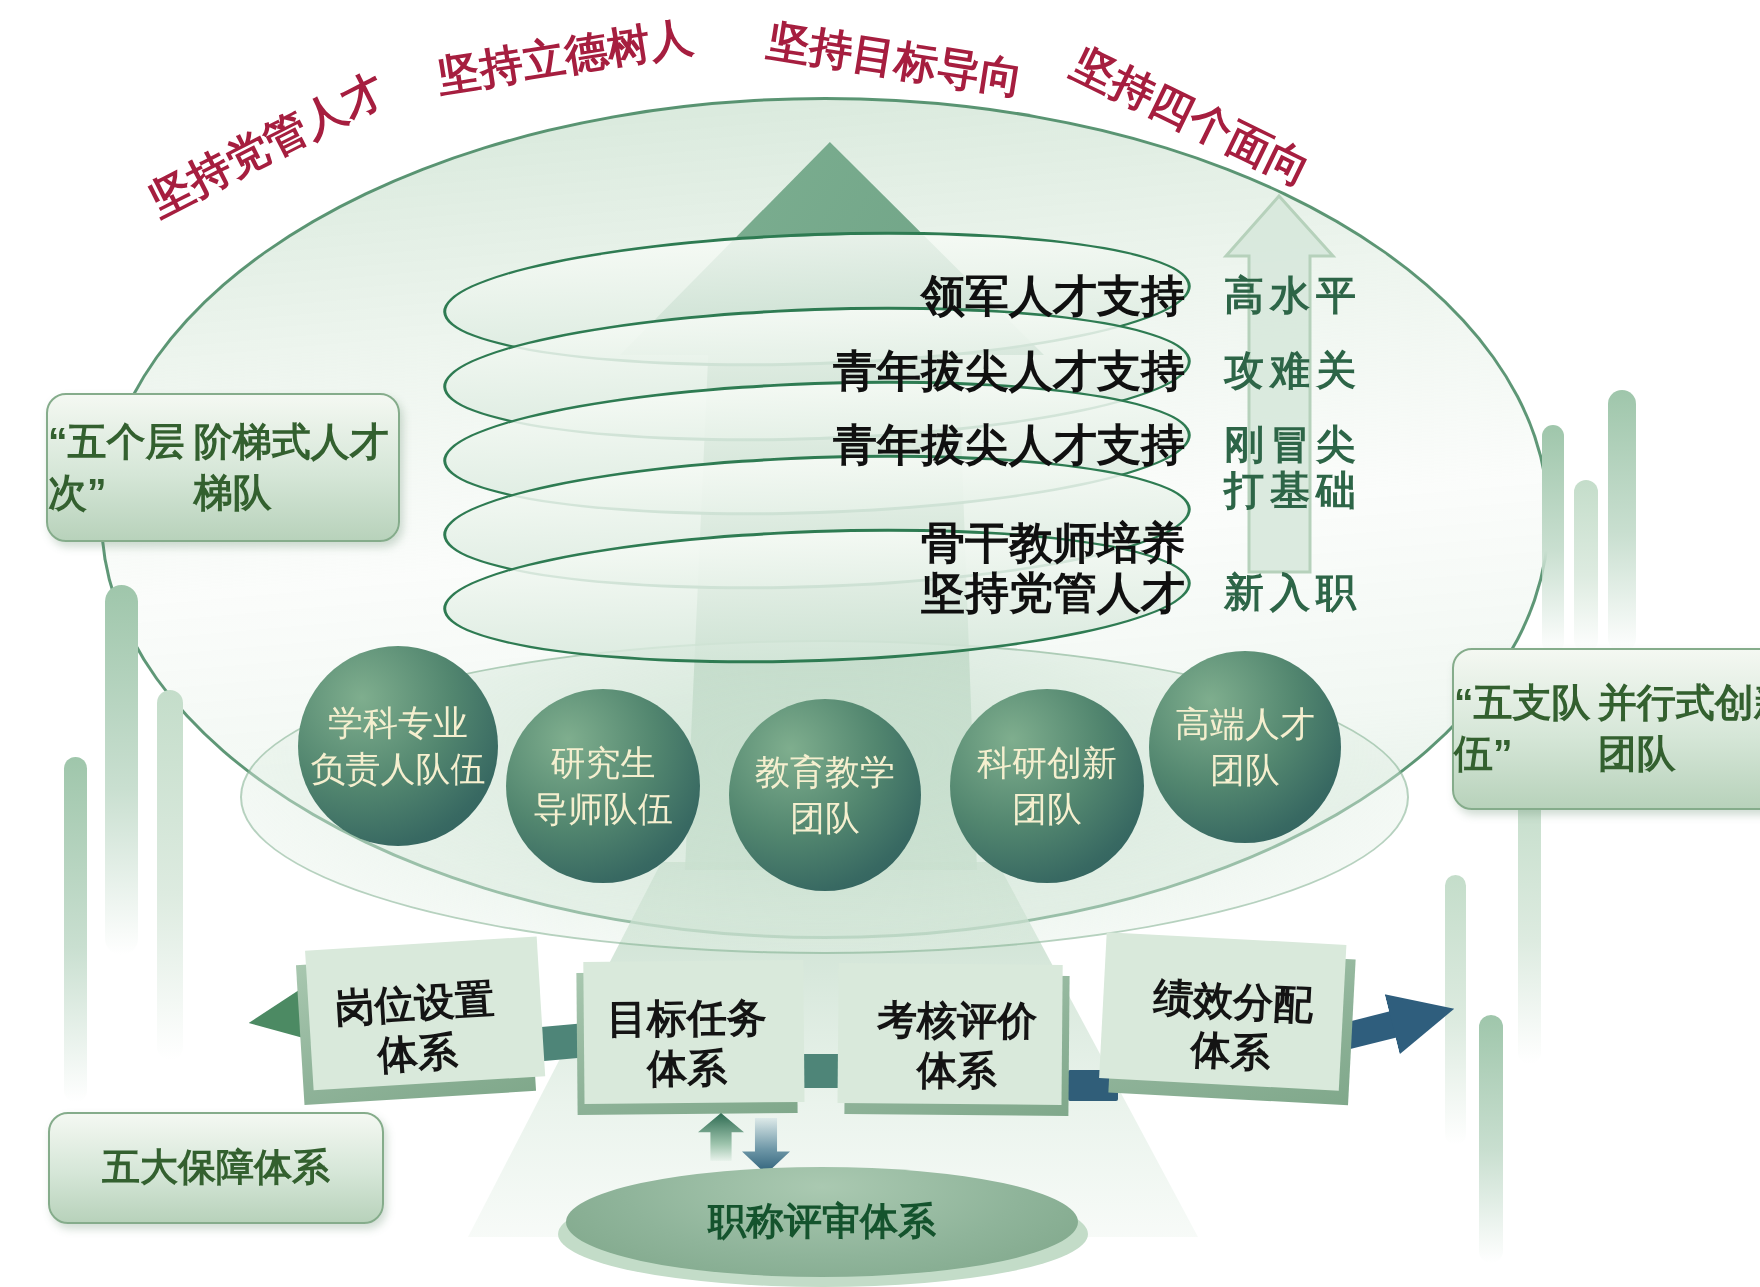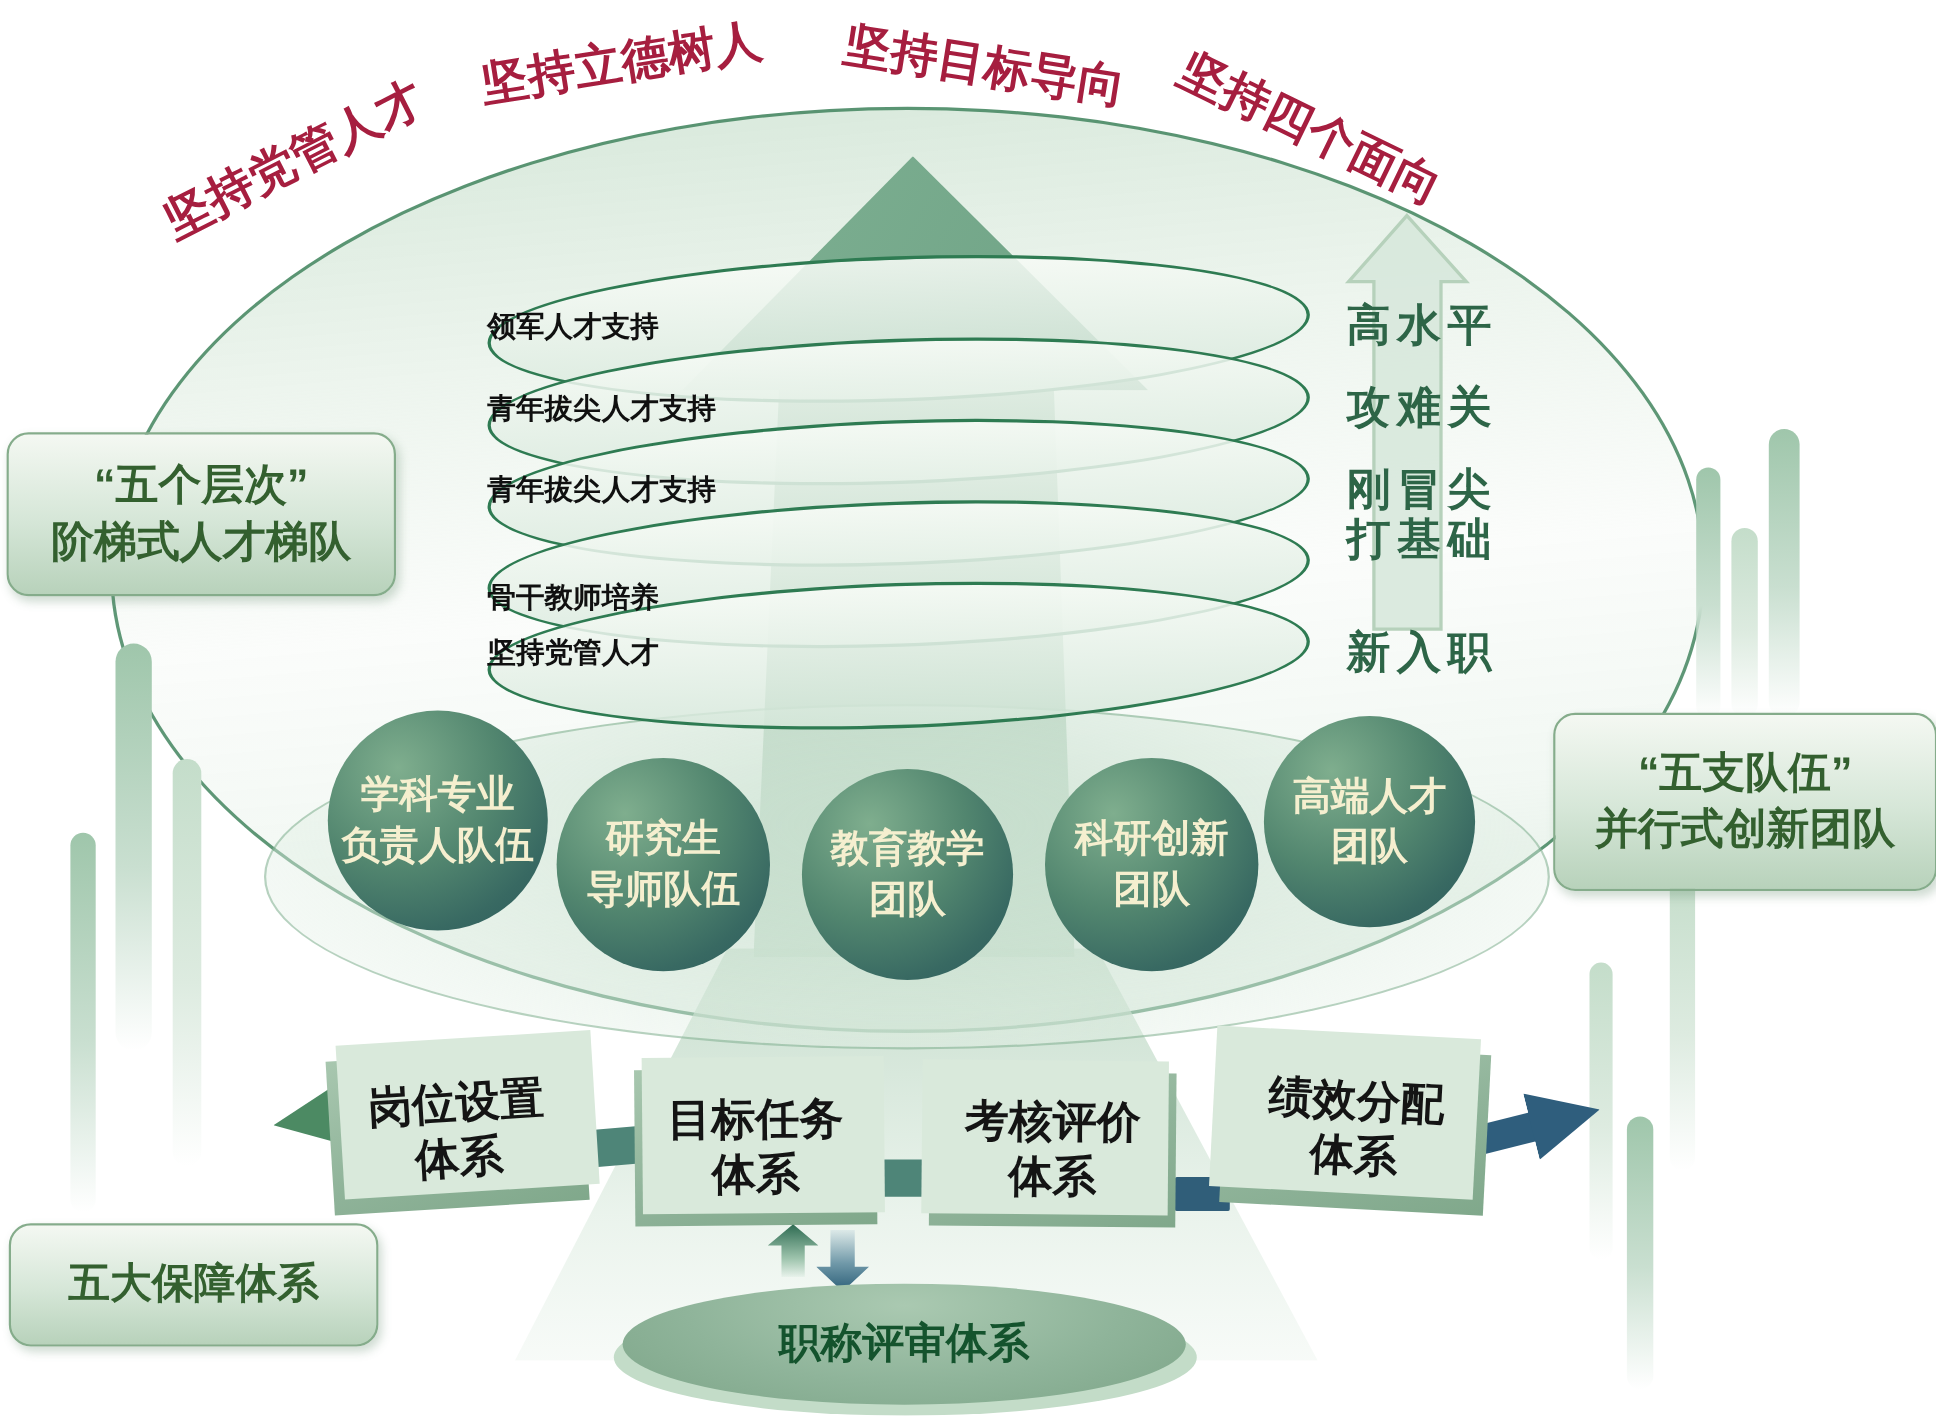--- a/index.html
+++ b/index.html
@@ -31,45 +31,45 @@
 
   
   .plate{left:240px;top:640px;width:1165px;height:310px;border-radius:50%;
     border:2px solid rgba(90,150,110,.4);
     background:radial-gradient(ellipse at 50% 35%, rgba(203,225,209,.85), rgba(224,238,227,.5) 60%, rgba(236,245,238,.2));}
 
   
   .ring{left:443px;width:742px;height:126px;border-radius:50%;
     border:3px solid #2e7b52;transform:rotate(-2deg);
     background:linear-gradient(180deg, rgba(247,251,246,.88), rgba(213,231,218,.82));}
-  .ring-label{left:443px;width:742px;height:54px;line-height:54px;text-align:left;
-    font-size:26px;font-weight:bold;color:#101010;}
+  .ring-label{left:443px;width:742px;height:54px;line-height:54px;text-align:right;
+    font-size:44px;font-weight:bold;color:#101010;}
   .ring-tag{left:1178px;width:230px;height:54px;line-height:54px;text-align:center;
     font-family:"Liberation Serif", serif;font-size:40px;font-weight:600;
     color:#2d6547;letter-spacing:6px;}
 
   
   .up-outline-arrow{left:1218px;top:192px;}
 
   
   .round-box{border-radius:20px;border:2px solid #85ac8b;
     background:linear-gradient(180deg,#f4f8f2 0%,#d5e6d7 55%,#b8d2bb 100%);
     box-shadow:3px 5px 9px rgba(100,140,110,.3);
-    display:flex;flex-direction:column;align-items:center;justify-content:center;
-    font-weight:bold;color:#33602f;text-align:left;}
+    display:flex;flex-direction:row;align-items:center;justify-content:center;
+    font-weight:bold;color:#33602f;text-align:left;margin-left:40px;}
   .round-box .l{line-height:1.3;}
   .box-ladder{left:6px;top:393px;width:350px;height:145px;font-size:39px;}
   .box-teams{left:1412px;top:648px;width:345px;height:158px;font-size:39px;}
   .box-support{left:8px;top:1112px;width:332px;height:108px;font-size:38px;}
 
   
   .circle{border-radius:50%;
     background:radial-gradient(circle at 32% 26%, #7fae8e 0%, #52866f 45%, #386962 75%, #2c5a5c 100%);
     display:flex;flex-direction:column;align-items:center;justify-content:center;
-    color:#f5efcf;font-weight:bold;font-size:35px;text-align:center;line-height:1.32;}
+    color:#f5efcf;font-weight:normal;font-size:35px;text-align:center;line-height:1.32;}
 
   
   .sys-box{display:flex;flex-direction:column;align-items:center;justify-content:center;
     background:linear-gradient(160deg,#a8c7af 0%,#8fb399 55%,#80a88b 100%);
     font-size:40px;font-weight:bold;color:#141414;text-align:center;line-height:1.25;}
   .sys-box::before{content:"";position:absolute;inset:0;z-index:-1;background:#d9e9db;}
   .sys1{left:300px;top:958px;width:232px;height:140px;transform:rotate(-3.5deg);}
   .sys1::before{transform:translate(10px,-14px);}
   .sys2{left:577px;top:972px;width:220px;height:142px;transform:rotate(-0.5deg);}
   .sys2::before{transform:translate(7px,-11px);}

